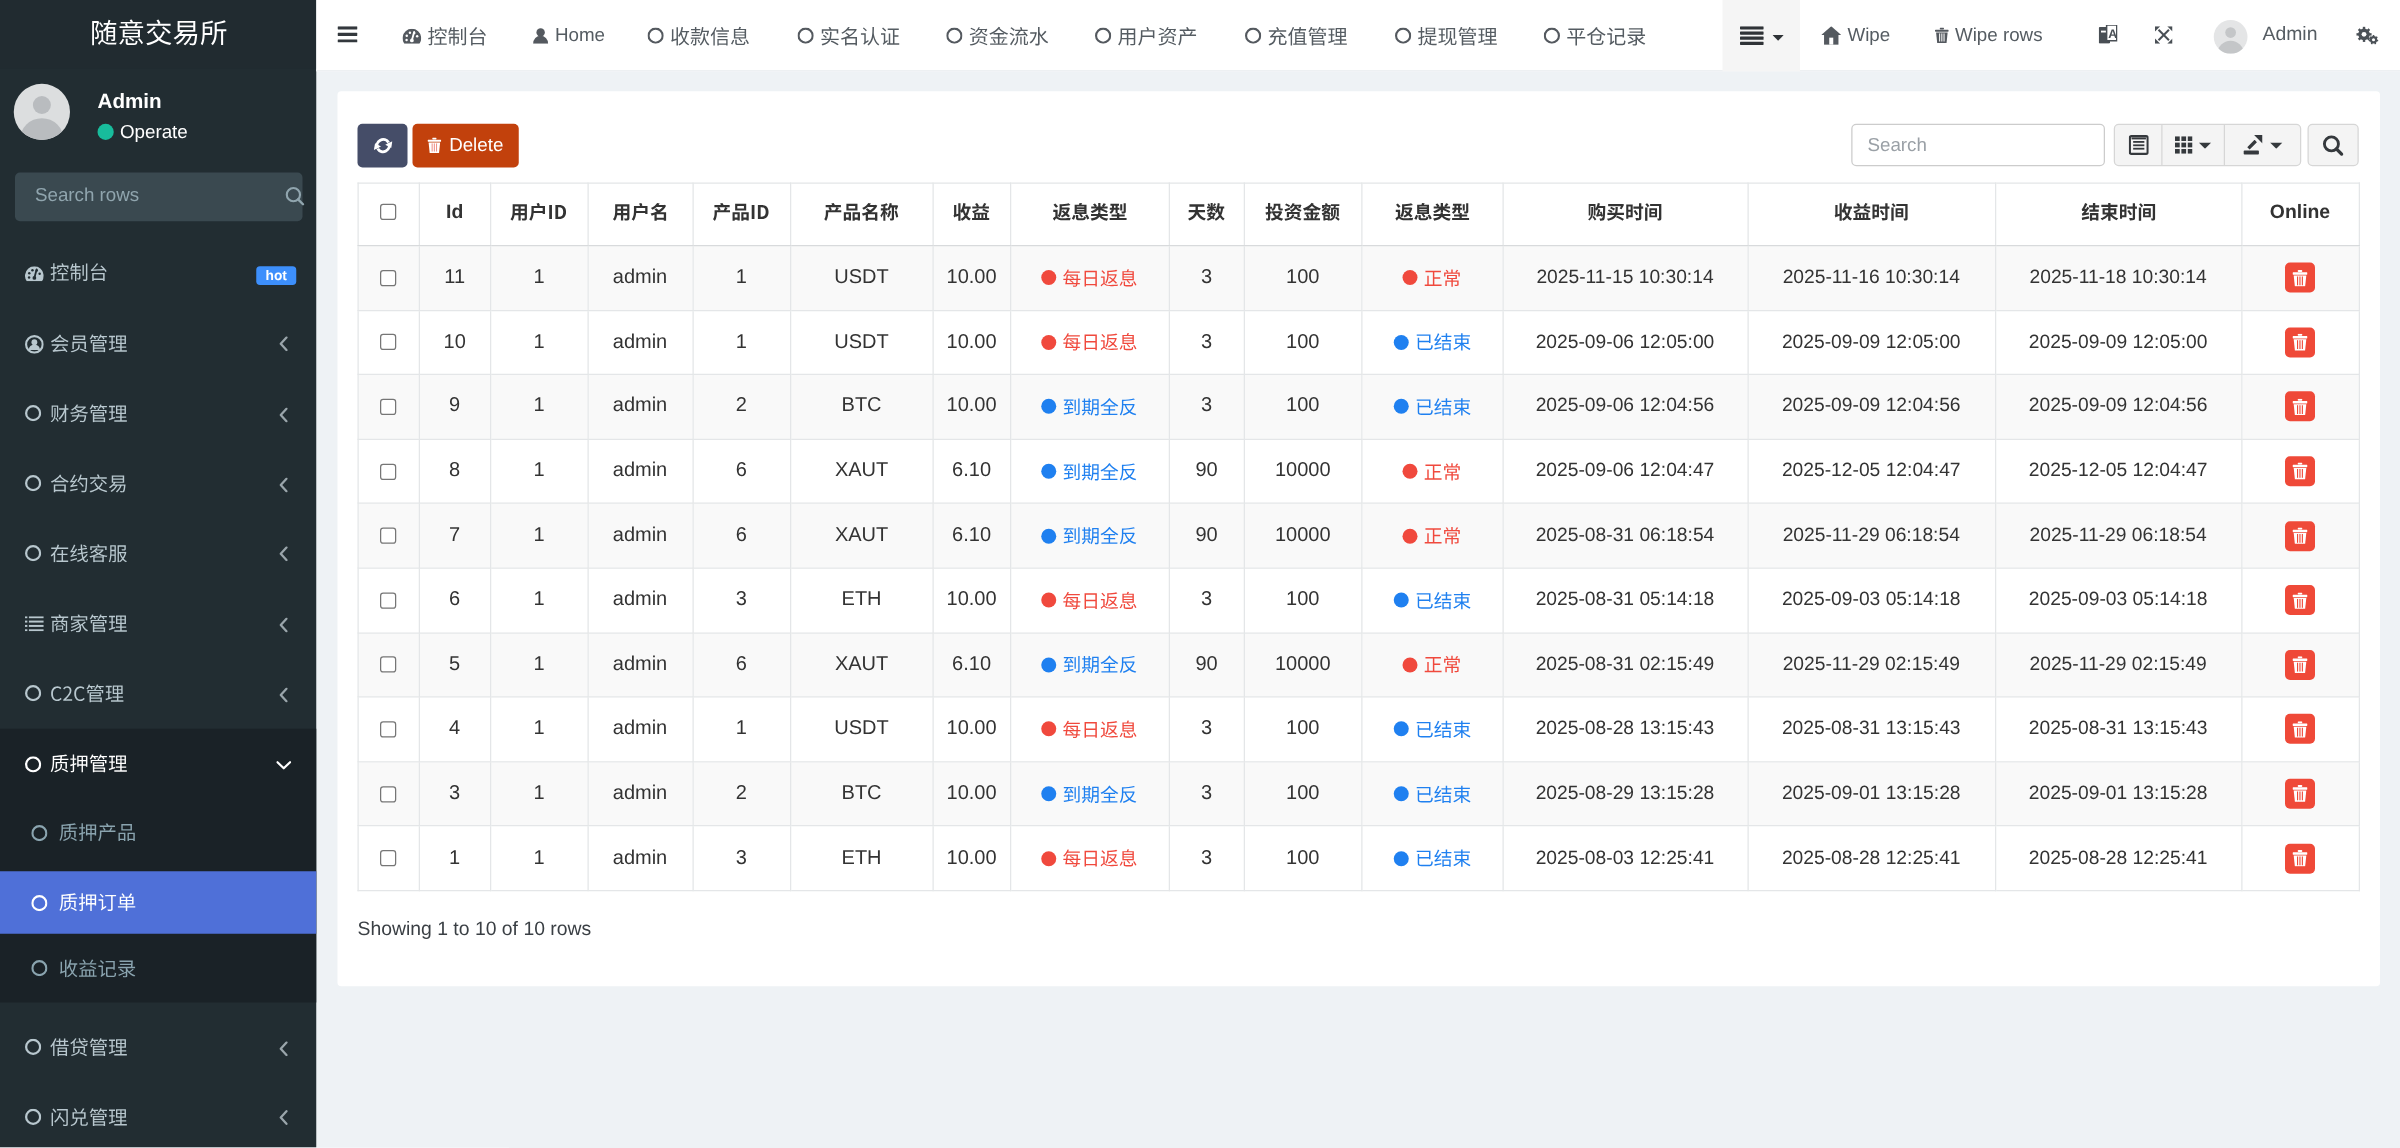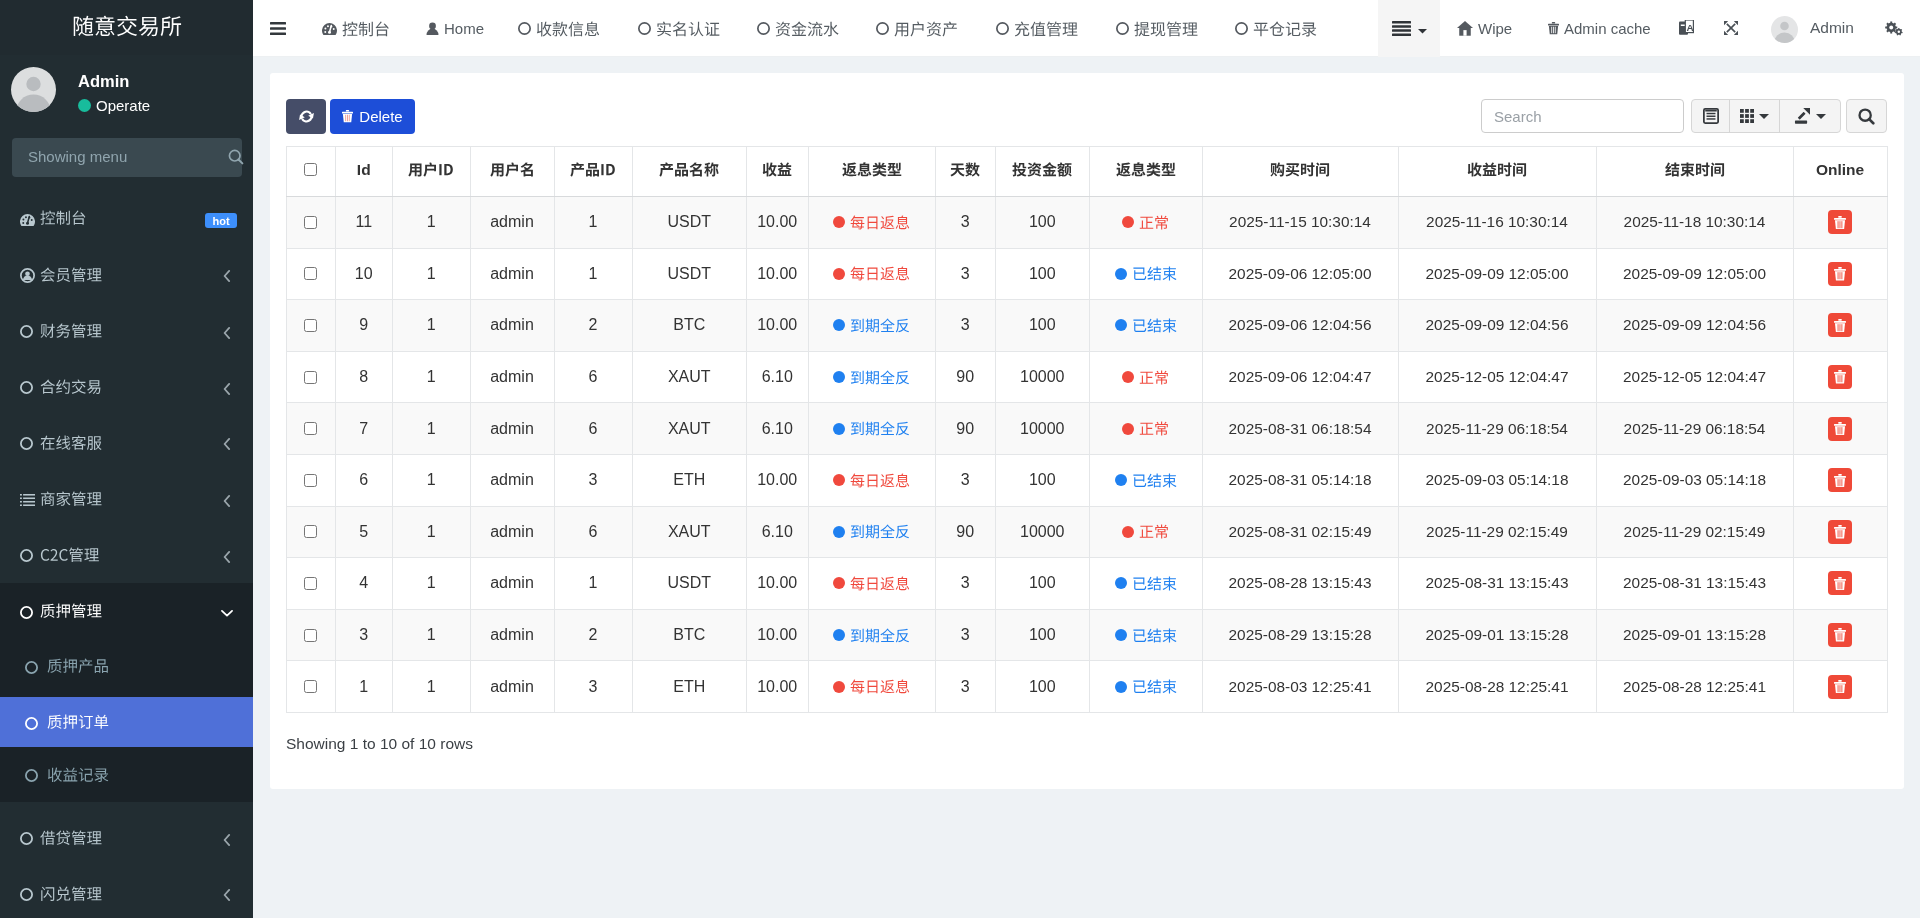--- a/index.html
+++ b/index.html
@@ -39,21 +39,21 @@
       </span>
     </div>
     <div class="abs" style="left:11px;top:67px;width:45px;height:45px;border-radius:50%;background:#dcdedf;overflow:hidden"><svg width="45" height="45" viewBox="0 0 45 45">
         <circle cx="22.5" cy="17" r="7.2" fill="#b9bcbf"></circle>
         <path d="M 5 45 A 17.5 17.5 0 0 1 40 45 Z" fill="#b9bcbf"></path>
       </svg></div>
     <div class="abs" style="left:78px;top:72px;font-size:16.5px;font-weight:bold;color:#fff">Admin</div>
     <div class="abs" style="left:78px;top:99px;width:13px;height:13px;border-radius:50%;background:#18bc9c"></div>
     <div class="abs" style="left:96px;top:97px;font-size:15px;color:#fff">Operate</div>
     <div class="abs" style="left:12px;top:138px;width:230px;height:39px;background:#3a4950;border-radius:4px">
-      <div class="abs" style="left:16px;top:10px;font-size:15px;color:#90a5ae">Showing menu</div>
+      <div class="abs" style="left:16px;top:10px;font-size:15px;color:#90a5ae">Search rows</div>
       <div class="abs" style="left:216px;top:11px"><svg width="16" height="16" viewBox="0 0 16 16">
           <circle cx="6.72" cy="6.72" r="5.28" fill="none" stroke="#90a5ae" stroke-width="1.7"></circle>
           <line x1="10.4535" y1="10.4535" x2="14.4" y2="14.4" stroke="#90a5ae" stroke-width="1.955" stroke-linecap="round"></line>
         </svg></div>
     </div>
     <div class="abs" style="left:0;top:190px;width:274px;height:56px">
       <div class="abs" style="left:20px;top:21.5px"><svg width="15" height="12" viewBox="0 0 15 12">
           <path d="M 1.44 12 A 7.5 7.5 0 1 1 13.56 12 Z" fill="#b8c7ce"></path>
           <circle cx="3.27138" cy="9.03909" r="0.99" fill="#222d32"></circle>
           <circle cx="3.42161" cy="5.59822" r="0.99" fill="#222d32"></circle>
@@ -459,21 +459,21 @@
       <span style="display:inline-flex;margin-right:5px">
         <svg width="11" height="12.32" viewBox="0 0 11 12.32">
           <rect x="3.85" y="0" width="3.3" height="1.55232" rx="0.55" fill="#54595f"></rect>
           <rect x="0" y="1.7248" width="11" height="1.7248" rx="0.55" fill="#54595f"></rect>
           <path d="M 0.88 3.96704 L 10.12 3.96704 L 9.24 12.32 L 1.76 12.32 Z" fill="#54595f"></path>
           <rect x="3.3" y="4.7432" width="0.825" height="6.468" fill="#ffffff"></rect>
           <rect x="5.06" y="4.7432" width="0.825" height="6.468" fill="#ffffff"></rect>
           <rect x="6.82" y="4.7432" width="0.825" height="6.468" fill="#ffffff"></rect>
         </svg>
       </span>
-      <span style="font-size:15px;color:#555c62">Admin cache</span>
+      <span style="font-size:15px;color:#555c62">Wipe rows</span>
     </div>
     <div class="abs" style="left:1426px;top:20px"><svg width="15" height="15" viewBox="0 0 15 15">
         <rect x="0" y="1.5" width="9" height="13.2" rx="1" fill="#494f55"></rect>
         <rect x="1.8" y="4.5" width="4.5" height="1.5" fill="#fff"></rect>
         <rect x="6.3" y="0" width="8.1" height="12.6" fill="#fff" stroke="#494f55" stroke-width="1.2"></rect>
         <text x="7.5" y="10.5" font-size="9.9" font-family="Liberation Sans, sans-serif" font-weight="bold" fill="#494f55">A</text>
       </svg></div>
     <div class="abs" style="left:1471px;top:21px"><svg width="14" height="14" viewBox="0 0 14 14">
         <rect x="1.12" y="6.195" width="11.76" height="1.61" transform="rotate(45 7 7)" fill="#494f55"></rect>
         <rect x="1.12" y="6.195" width="11.76" height="1.61" transform="rotate(-45 7 7)" fill="#494f55"></rect>
@@ -511,21 +511,21 @@
   </div>
 <div id="card">
     <div class="btn" style="left:16px;top:26px;width:40px;height:35px;background:#454d68">
       <svg width="15" height="15" viewBox="0 0 15 15">
         <path d="M 2.95 9.62 A 5.03 5.03 0 0 1 11.85 4.99" fill="none" stroke="#fff" stroke-width="2.33"></path>
         <polygon points="13.96,9.45 14.91,4.05 9.20,6.71" fill="#fff"></polygon>
         <path d="M 12.05 5.38 A 5.03 5.03 0 0 1 3.15 10.01" fill="none" stroke="#fff" stroke-width="2.33"></path>
         <polygon points="1.04,5.55 0.09,10.95 5.80,8.29" fill="#fff"></polygon>
       </svg>
     </div>
-    <div class="btn" style="left:60px;top:26px;width:85px;height:35px;background:#1d4ed8">
+    <div class="btn" style="left:60px;top:26px;width:85px;height:35px;background:#c2410c">
       <span style="display:inline-flex;margin-right:6px">
         <svg width="11" height="12.32" viewBox="0 0 11 12.32">
           <rect x="3.85" y="0" width="3.3" height="1.55232" rx="0.55" fill="#fff"></rect>
           <rect x="0" y="1.7248" width="11" height="1.7248" rx="0.55" fill="#fff"></rect>
           <path d="M 0.88 3.96704 L 10.12 3.96704 L 9.24 12.32 L 1.76 12.32 Z" fill="#fff"></path>
           <rect x="3.3" y="4.7432" width="0.825" height="6.468" fill="#ef9086"></rect>
           <rect x="5.06" y="4.7432" width="0.825" height="6.468" fill="#ef9086"></rect>
           <rect x="6.82" y="4.7432" width="0.825" height="6.468" fill="#ef9086"></rect>
         </svg>
       </span>

